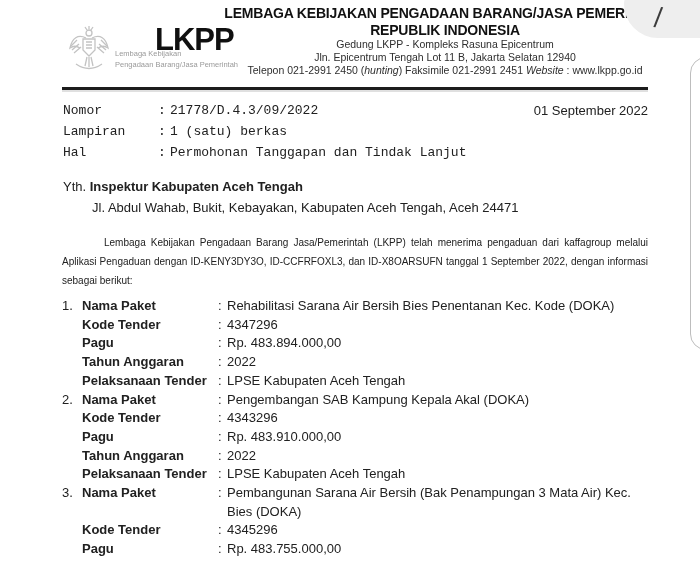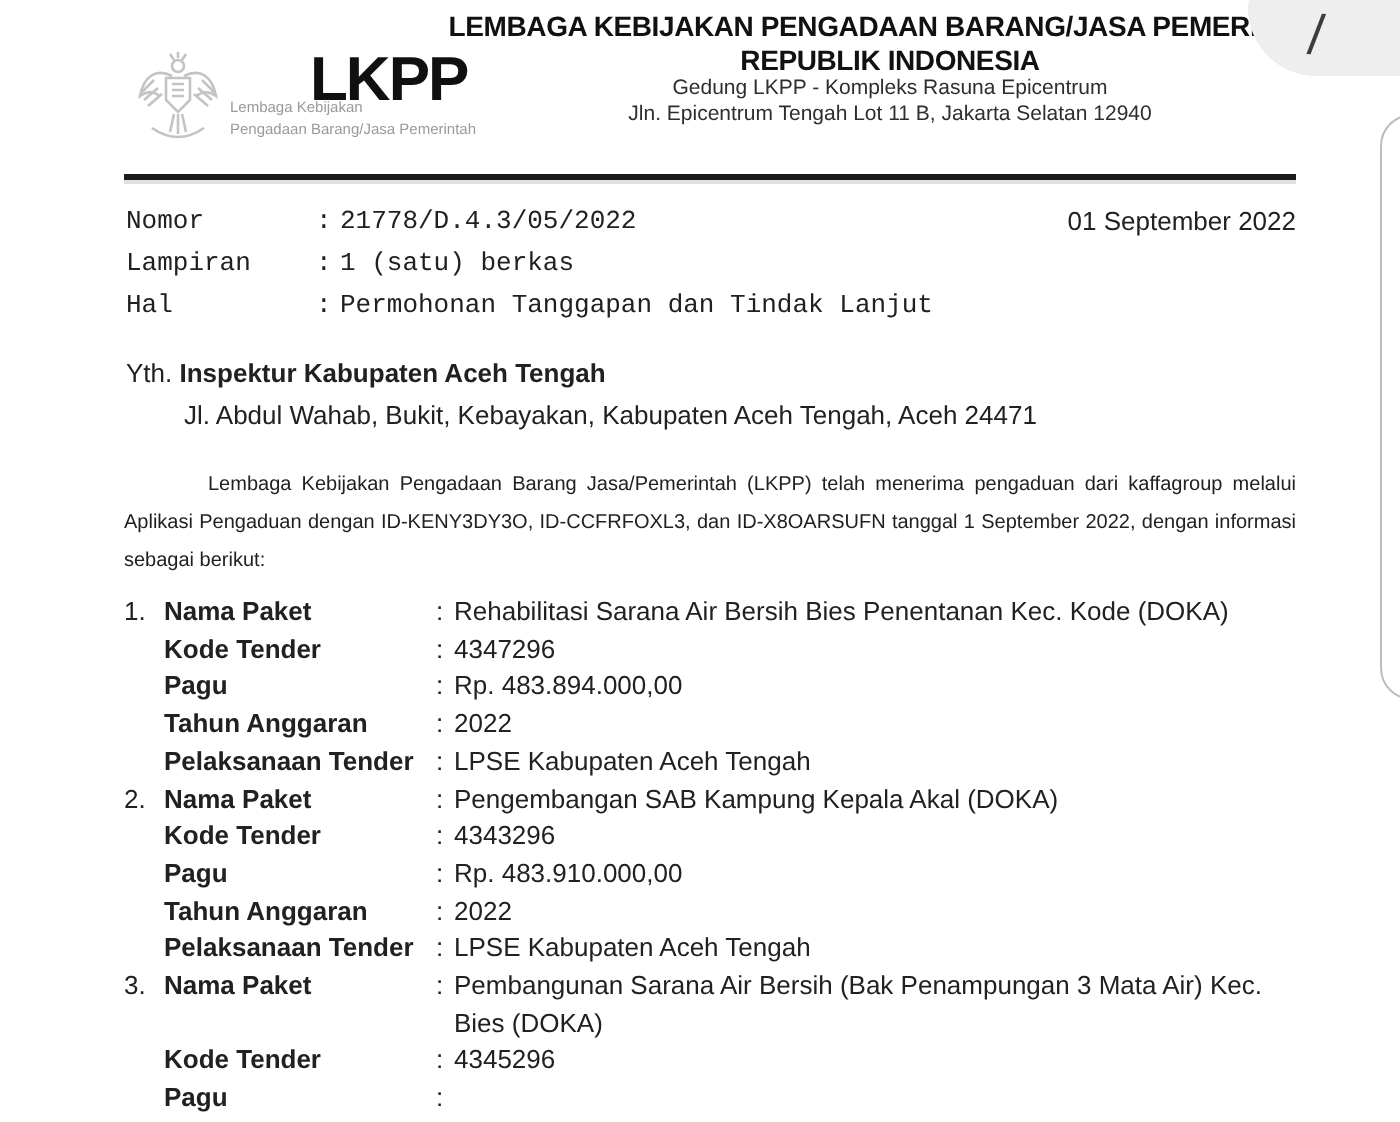--- a/index.html
+++ b/index.html
@@ -112,34 +112,35 @@
 <div class="logo-tagline">
   <span>Lembaga Kebijakan</span>
   <span>Pengadaan Barang/Jasa Pemerintah</span>
 </div>
 
 <div class="org-block">
   <div class="org-line">LEMBAGA KEBIJAKAN PENGADAAN BARANG/JASA PEMERINTAH</div>
   <div class="org-line">REPUBLIK INDONESIA</div>
   <div class="addr-line">Gedung LKPP - Kompleks Rasuna Epicentrum</div>
   <div class="addr-line">Jln. Epicentrum Tengah Lot 11 B, Jakarta Selatan 12940</div>
+  <div class="addr-line"><span>Telepon 021-2991 2450 (</span><i>hunting</i><span>) Faksimile 021-2991 2451 </span><i>Website</i><span> : www.lkpp.go.id</span></div>
 </div>
 
 <div class="divider"></div>
 
 <div class="corner-tab">
   <span class="pen-mark">/</span>
 </div>
 <div class="edge-panel"></div>
 
 <div class="meta">
   <div class="meta-row">
     <span class="m-label">Nomor</span>
     <span class="m-colon">:</span>
-    <span class="m-value">21778/D.4.3/05/2022</span>
+    <span class="m-value">21778/D.4.3/09/2022</span>
   </div>
   <div class="meta-row">
     <span class="m-label">Lampiran</span>
     <span class="m-colon">:</span>
     <span class="m-value">1 (satu) berkas</span>
   </div>
   <div class="meta-row">
     <span class="m-label">Hal</span>
     <span class="m-colon">:</span>
     <span class="m-value">Permohonan Tanggapan dan Tindak Lanjut</span>
@@ -227,20 +228,21 @@
   <div class="prow">
     <span class="pnum"></span>
     <span class="plabel">Kode Tender</span>
     <span class="pcolon">:</span>
     <span class="pvalue">4345296</span>
   </div>
   <div class="prow">
     <span class="pnum"></span>
     <span class="plabel">Pagu</span>
     <span class="pcolon">:</span>
+    <span class="pvalue">Rp. 483.755.000,00</span>
   </div>
   <div class="prow">
     <span class="pnum"></span>
     <span class="plabel">Tahun Anggaran</span>
     <span class="pcolon">:</span>
     <span class="pvalue">2022</span>
   </div>
 
 </div>
 

